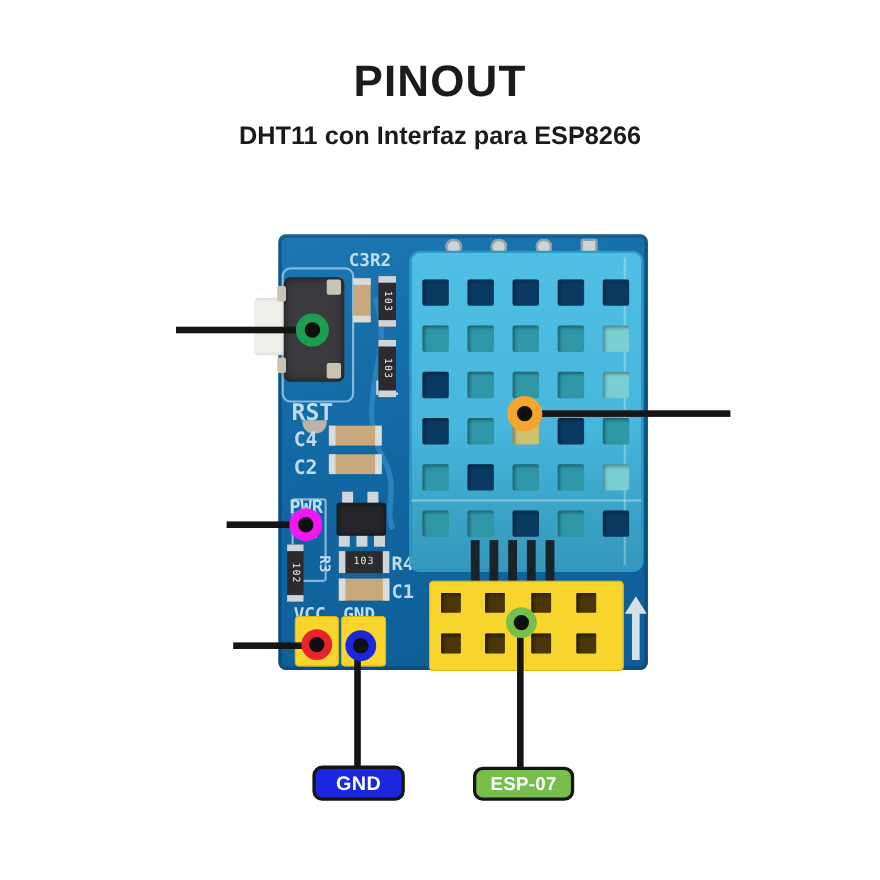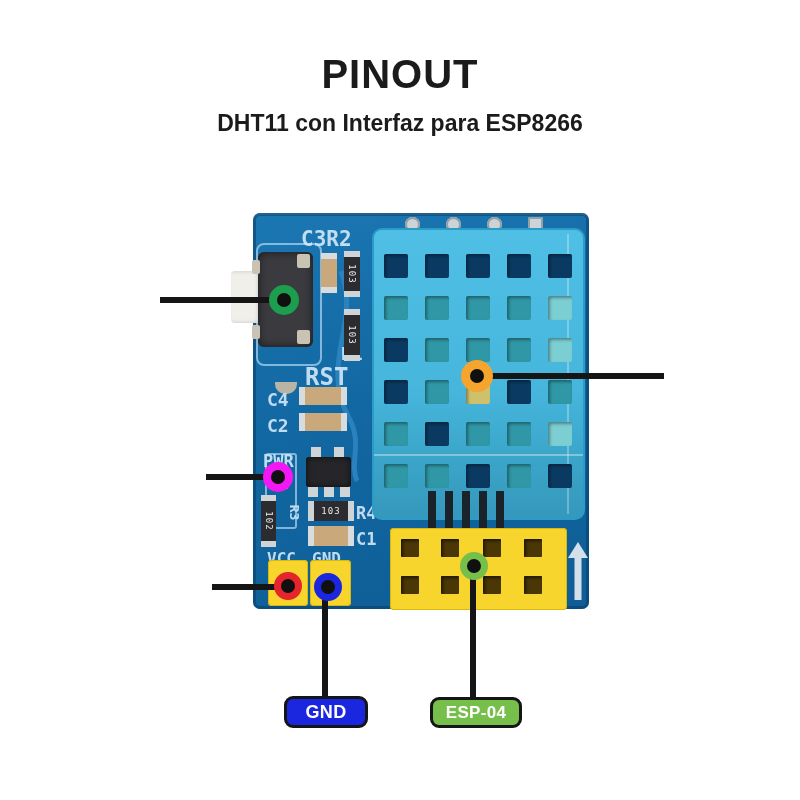--- a/index.html
+++ b/index.html
@@ -106,23 +106,23 @@
     <div class="sw-outline"></div>
     <div class="sw-actuator"></div>
     <div class="sw-body">
       <div class="sw-contact" style="right:3px;top:2px;"></div>
       <div class="sw-contact" style="right:3px;bottom:3px;"></div>
       <div class="sw-contact" style="left:-6px;top:8px;width:8px;"></div>
       <div class="sw-contact" style="left:-6px;bottom:8px;width:8px;"></div>
       <div class="sw-nub"></div>
     </div>
 
-    <div class="silk" style="left:48px;top:14px;font-size:21px;">C3R2</div>
+    <div class="silk" style="left:64px;top:14px;font-size:16px;">C3R2</div>
     <div class="silk" style="left:88px;top:130px;font-size:18px;">R1</div>
-    <div class="silk" style="left:12px;top:150px;font-size:24px;margin-left:40px;">RST</div>
+    <div class="silk" style="left:12px;top:150px;font-size:21px;">RST</div>
     <div class="silk" style="left:14px;top:176px;font-size:18px;">C4</div>
     <div class="silk" style="left:14px;top:202px;font-size:18px;">C2</div>
     <div class="silk" style="left:10px;top:226px;font-size:17px;margin-top:12px;">PWR</div>
     <div class="silk rot" style="left:34px;top:292px;font-size:13px;">R3</div>
     <div class="silk" style="left:103px;top:290px;font-size:17px;">R4</div>
     <div class="silk" style="left:103px;top:316px;font-size:17px;">C1</div>
     <div class="silk" style="left:14px;top:336px;font-size:16px;">VCC</div>
     <div class="silk" style="left:59px;top:336px;font-size:16px;">GND</div>
 
     <div class="cap-v" style="left:68px;top:40px;width:16px;height:40px;"></div>
@@ -230,17 +230,17 @@
   <div class="marker" style="left:461px;top:360px;width:32px;height:32px;border:9px solid var(--c-orange);"></div>
 
 
 
 
   <div class="callout" style="left:284px;top:696px;width:84px;height:32px;font-size:18px;background:var(--c-blue);">
     <span>GND</span>
   </div>
 
   <div class="callout" style="left:430px;top:697px;width:92px;height:31px;font-size:17px;background:var(--c-light_green);">
-    <span>ESP-04</span>
+    <span>ESP-07</span>
   </div>
 
 
 </div>
 
 </body></html>

